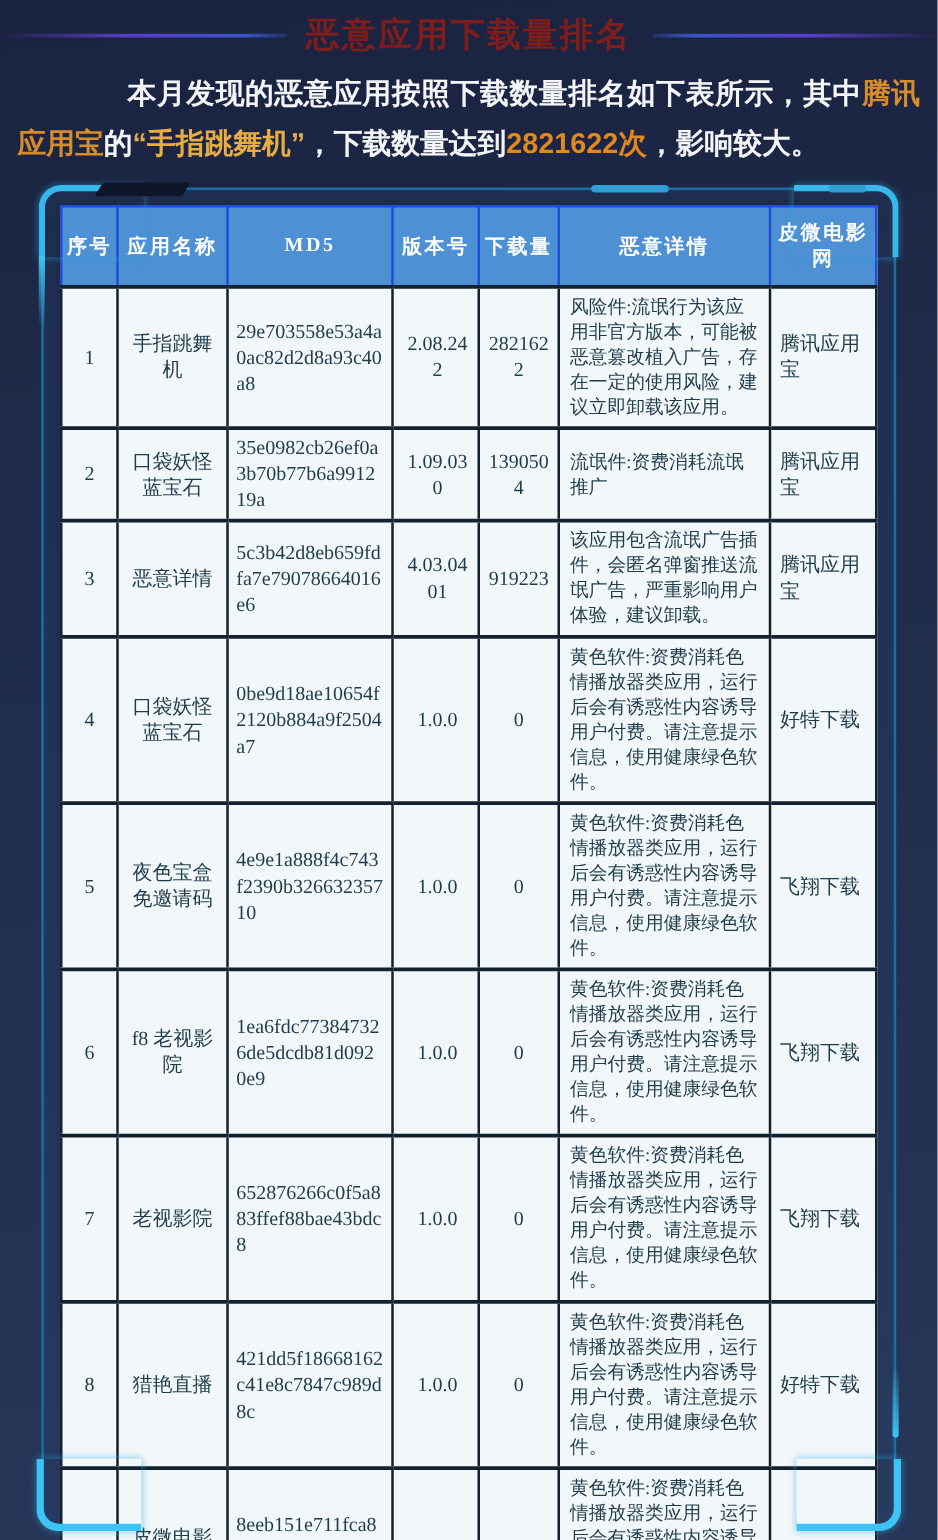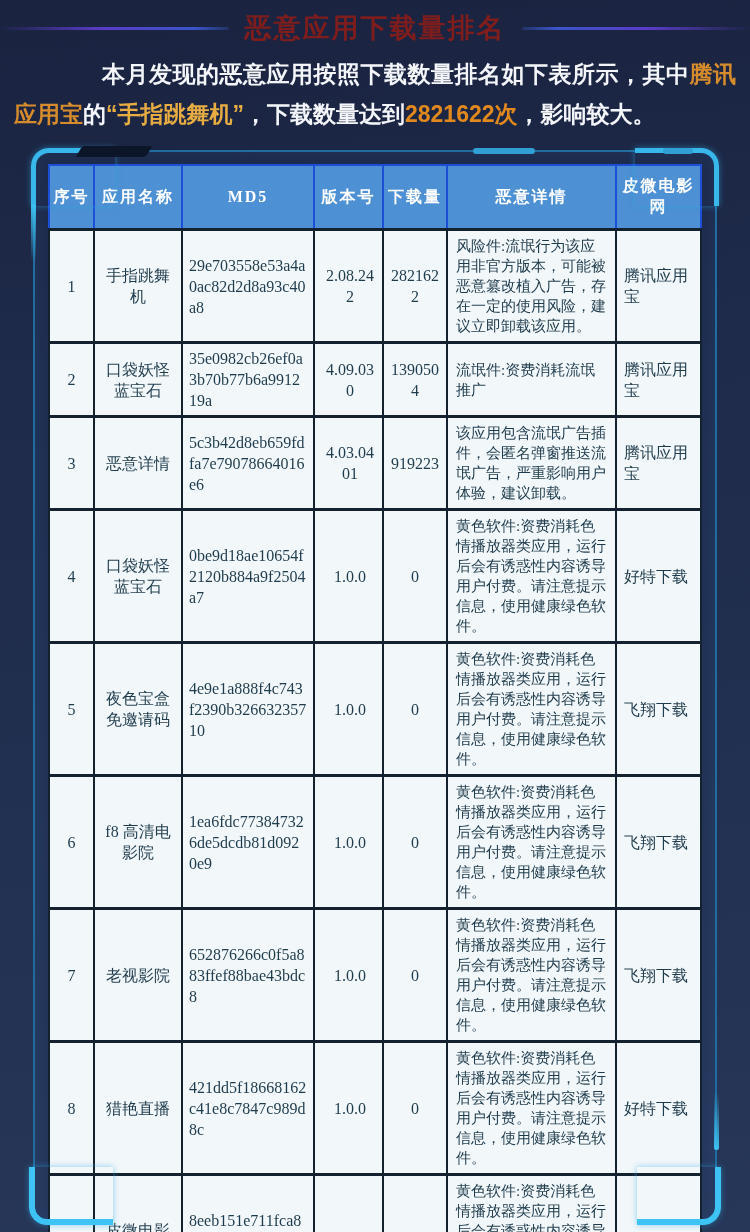--- a/index.html
+++ b/index.html
@@ -122,21 +122,21 @@
           <td class="c-md5">29e703558e53a4a0ac82d2d8a93c40a8</td>
           <td class="c-version">2.08.242</td>
           <td>2821622</td>
           <td class="c-detail">风险件:流氓行为该应用非官方版本，可能被恶意篡改植入广告，存在一定的使用风险，建议立即卸载该应用。</td>
           <td class="c-market">腾讯应用宝</td>
         </tr>
         <tr>
           <td>2</td>
           <td>口袋妖怪蓝宝石</td>
           <td class="c-md5">35e0982cb26ef0a3b70b77b6a991219a</td>
-          <td class="c-version">4.09.030</td>
+          <td class="c-version">1.09.030</td>
           <td>1390504</td>
           <td class="c-detail">流氓件:资费消耗流氓推广</td>
           <td class="c-market">腾讯应用宝</td>
         </tr>
         <tr>
           <td>3</td>
           <td>恶意详情</td>
           <td class="c-md5">5c3b42d8eb659fdfa7e79078664016e6</td>
           <td class="c-version">4.03.0401</td>
           <td>919223</td>
@@ -156,21 +156,21 @@
           <td>5</td>
           <td>夜色宝盒免邀请码</td>
           <td class="c-md5">4e9e1a888f4c743f2390b32663235710</td>
           <td class="c-version">1.0.0</td>
           <td>0</td>
           <td class="c-detail">黄色软件:资费消耗色情播放器类应用，运行后会有诱惑性内容诱导用户付费。请注意提示信息，使用健康绿色软件。</td>
           <td class="c-market">飞翔下载</td>
         </tr>
         <tr>
           <td>6</td>
-          <td>f8 高清电影院</td>
+          <td>f8 老视影院</td>
           <td class="c-md5">1ea6fdc773847326de5dcdb81d0920e9</td>
           <td class="c-version">1.0.0</td>
           <td>0</td>
           <td class="c-detail">黄色软件:资费消耗色情播放器类应用，运行后会有诱惑性内容诱导用户付费。请注意提示信息，使用健康绿色软件。</td>
           <td class="c-market">飞翔下载</td>
         </tr>
         <tr>
           <td>7</td>
           <td>老视影院</td>
           <td class="c-md5">652876266c0f5a883ffef88bae43bdc8</td>

